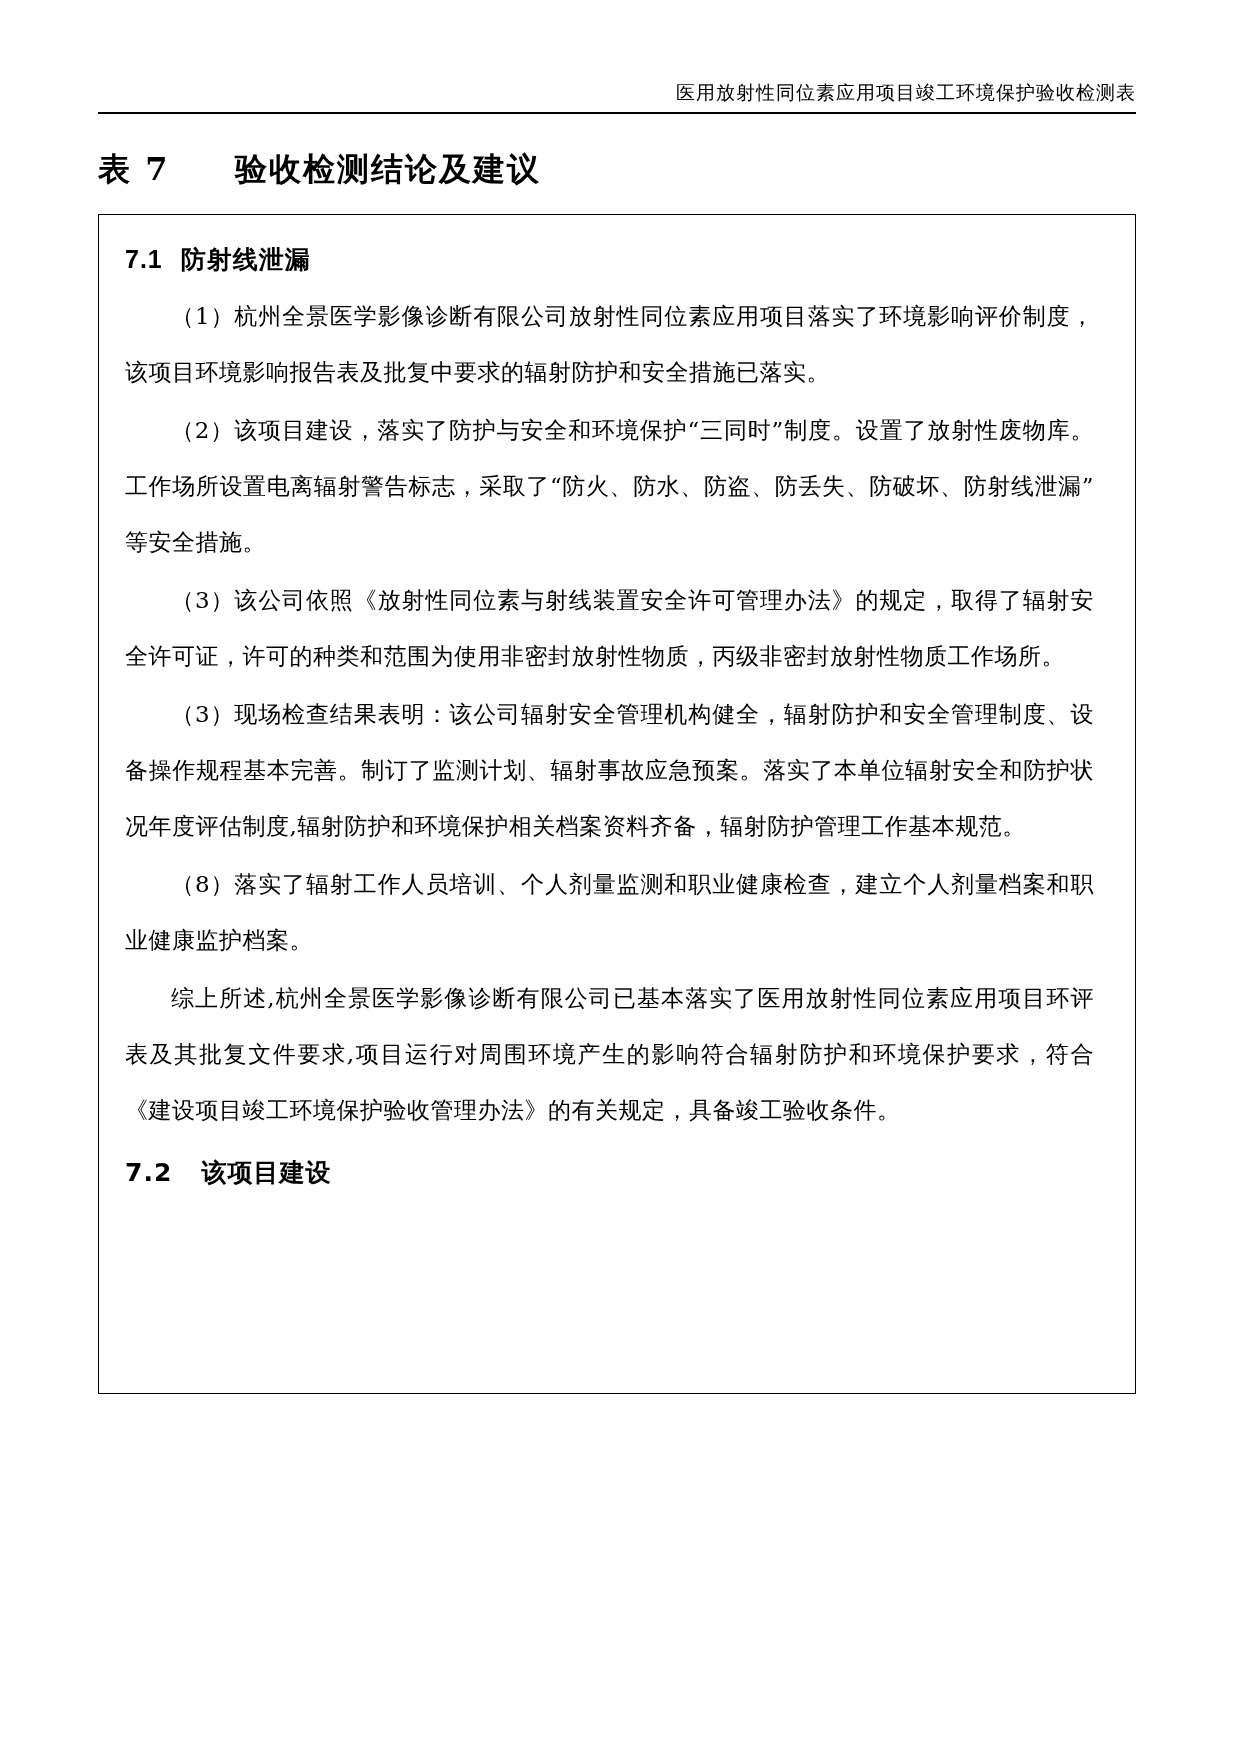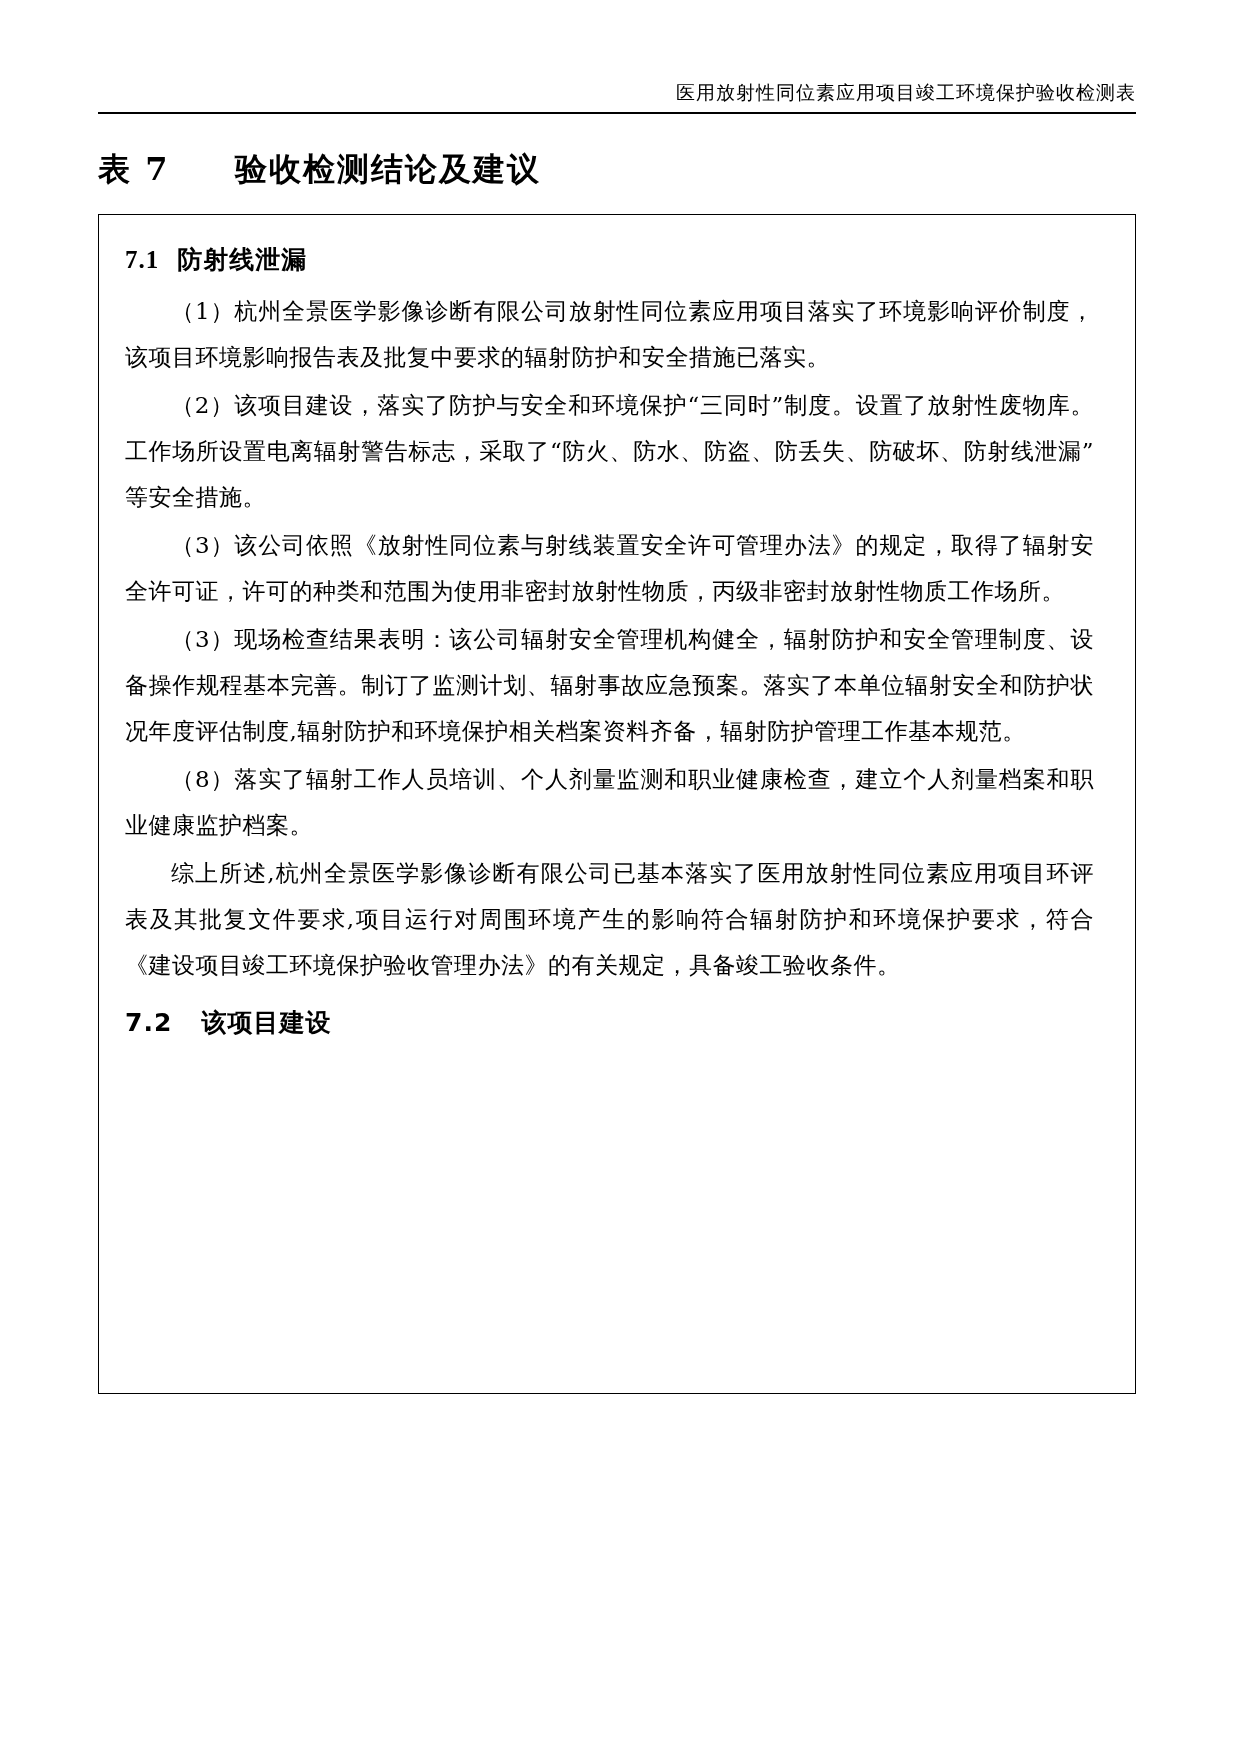--- a/index.html
+++ b/index.html
@@ -51,34 +51,34 @@
     min-height: 1180px;
   }
   .section-head {
     font-size: 25px;
     font-weight: bold;
     font-family: "DejaVu Sans", "Liberation Sans", sans-serif;
     margin: 4px 0 12px 0;
     letter-spacing: 1px;
   }
   .section-head .num {
-    font-family: Liberation Serif, serif;
+    font-family: Liberation Sans, sans-serif;
     margin-right: 18px;
     margin-top: 42px;
   }
   .section-head-2 {
     font-size: 25px;
     font-weight: bold;
     font-family: "DejaVu Sans", "Liberation Sans", sans-serif;
     margin: 18px 0 10px 0;
     letter-spacing: 1px;
   }
   p.para {
     font-size: 23px;
-    line-height: 46px;
+    line-height: 56px;
     margin: 0 15px 2px 0;
     text-align: justify;
     text-indent: 2em;
     letter-spacing: 0.5px;
   }
 </style>
 </head>
 <body>
 
 <div class="page">

